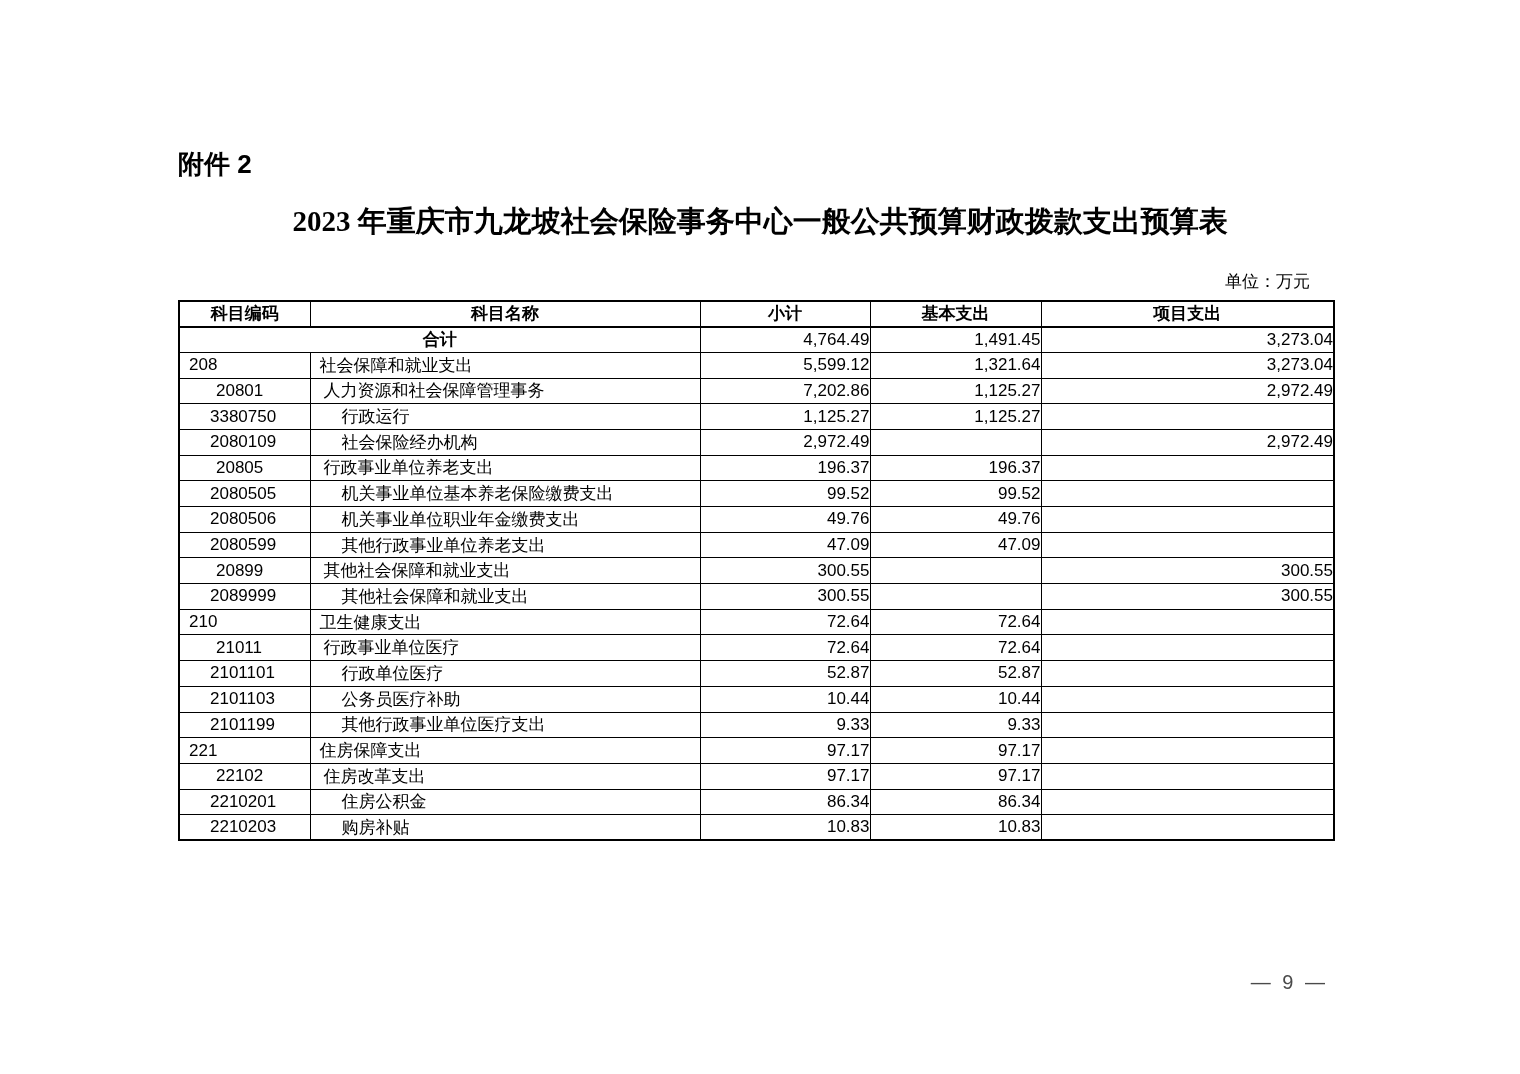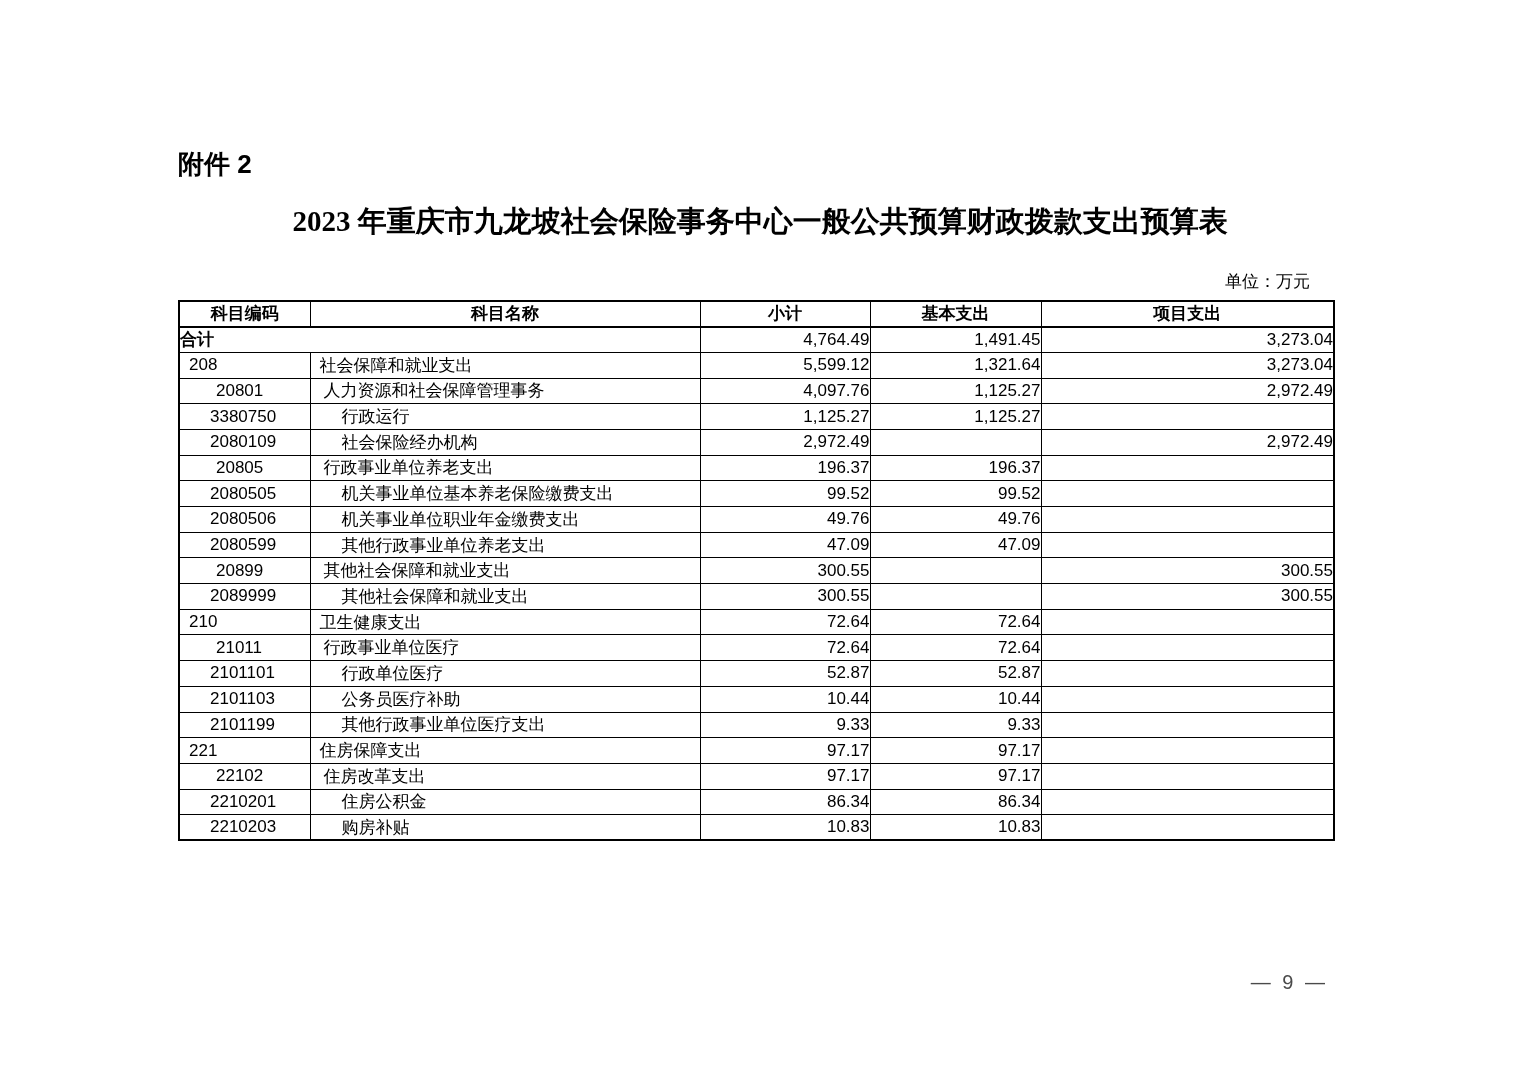--- a/index.html
+++ b/index.html
@@ -64,20 +64,21 @@
   td.name.level-2 { padding-left: 13px; }
   td.name.level-3 { padding-left: 31px; }
   td.num {
     font-family: "Liberation Sans", sans-serif;
     text-align: right;
     padding-right: 10px;
   }
   td.total-label {
     font-family: "Liberation Sans", sans-serif;
     font-weight: bold;
+    text-align: center;
   }
   .page-number {
     position: absolute; top: 971px; right: 192px;
     font-family: "Liberation Sans", sans-serif;
     font-size: 20px;
     color: #4a4a4a;
     letter-spacing: 3px;
   }
 </style>
 </head>
@@ -116,21 +117,21 @@
   <tr>
         <td class="code level-1">208</td>
         <td class="name level-1">社会保障和就业支出</td>
         <td class="num">5,599.12</td>
         <td class="num">1,321.64</td>
         <td class="num">3,273.04</td>
       </tr>
       <tr>
         <td class="code level-2">20801</td>
         <td class="name level-2">人力资源和社会保障管理事务</td>
-        <td class="num">4,097.76</td>
+        <td class="num">7,202.86</td>
         <td class="num">1,125.27</td>
         <td class="num">2,972.49</td>
       </tr>
       <tr>
         <td class="code level-3">3380750</td>
         <td class="name level-3">行政运行</td>
         <td class="num">1,125.27</td>
         <td class="num">1,125.27</td>
         <td class="num"></td>
       </tr>

